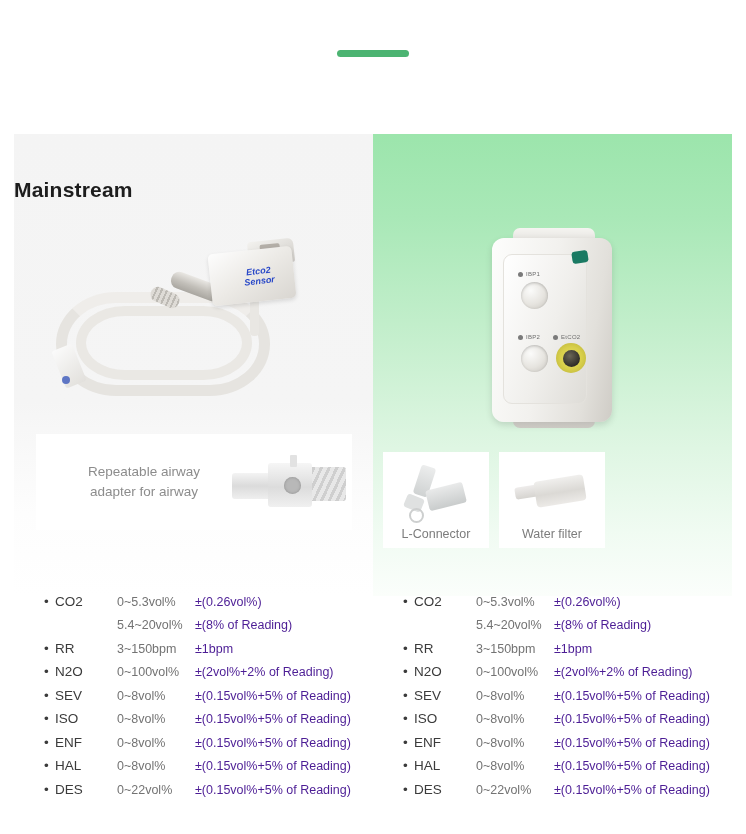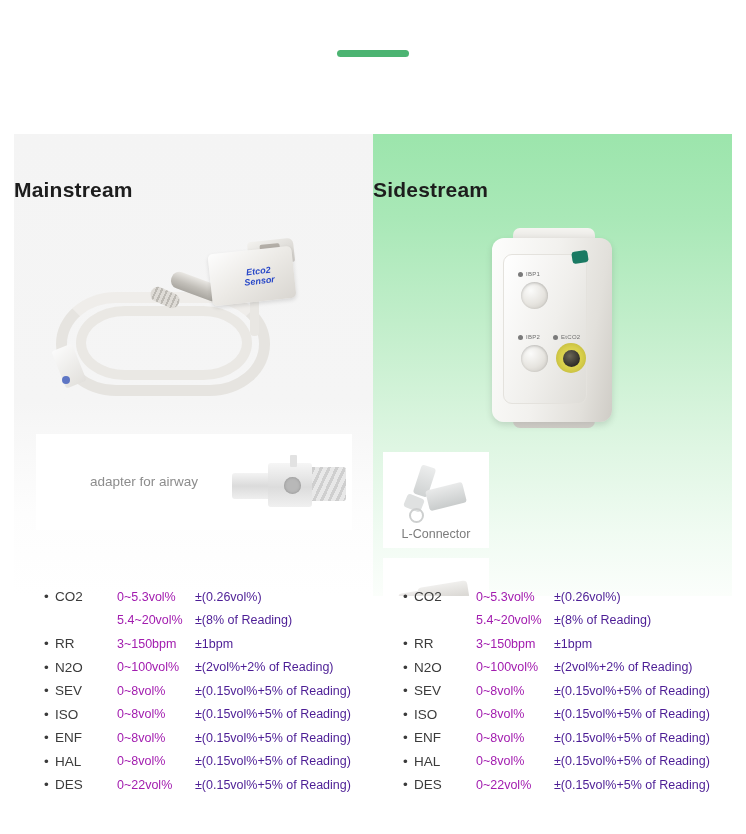--- a/index.html
+++ b/index.html
@@ -372,21 +372,20 @@
   }
 
   
   .acc-row {
     position: absolute;
     top: 318px;
     left: 10px;
     width: 340px;
     display: flex;
     gap: 10px;
-    flex-direction: column;
   }
   .acc-card {
     width: 106px;
     height: 96px;
     background: #ffffff;
     display: flex;
     flex-direction: column;
     align-items: center;
     justify-content: flex-end;
     padding-bottom: 8px;
@@ -502,41 +501,41 @@
     display: flex;
   }
   .spec-col {
     width: 359px;
     padding-left: 30px;
     box-sizing: border-box;
   }
   .spec-col-left { margin-left: 14px; }
   .spec-row {
     display: flex;
-    align-items: center;
+    align-items: flex-end;
     height: 23.5px;
     white-space: nowrap;
   }
   .spec-name {
     width: 62px;
     font-size: 13.5px;
     color: #3b3b3b;
     position: relative;
     padding-left: 11px;
   }
   .spec-name.has-bullet::before {
     content: "•";
     position: absolute;
     left: 0;
     color: #3b3b3b;
   }
   .spec-range {
     width: 78px;
     font-size: 12.5px;
-    color: #a21caf;
+    color: #737373;
   }
   .spec-acc {
     font-size: 12.5px;
     color: #4c1d95;
   }
 </style>
 </head>
 <body>
 
 <div class="header">
@@ -560,34 +559,34 @@
       <div class="sensor-notch"></div>
       <div class="sensor-body"></div>
       <div class="sensor-label">
         <div>Etco2</div>
         <div>Sensor</div>
       </div>
     </div>
 
     <div class="adapter-row">
       <div class="adapter-caption">
+        <div>Repeatable airway</div>
         <div>adapter for airway</div>
       </div>
       <div class="adapter-art">
         <div class="ad-tube"></div>
         <div class="ad-thread"></div>
         <div class="ad-body"></div>
         <div class="ad-fin"></div>
         <div class="ad-window"></div>
       </div>
     </div>
   </div>
 
   <div class="panel panel-side">
-    <h2 class="panel-title">Sidestream</h2>
 
     <div class="side-art">
       <div class="mod-top-lip"></div>
       <div class="mod-bot-lip"></div>
       <div class="mod-shell"></div>
       <div class="mod-face"></div>
       <div class="mod-tab"></div>
 
       <div class="port-label pl-ibp1">IBP1</div>
       <div class="port-socket ps-ibp1"></div>

